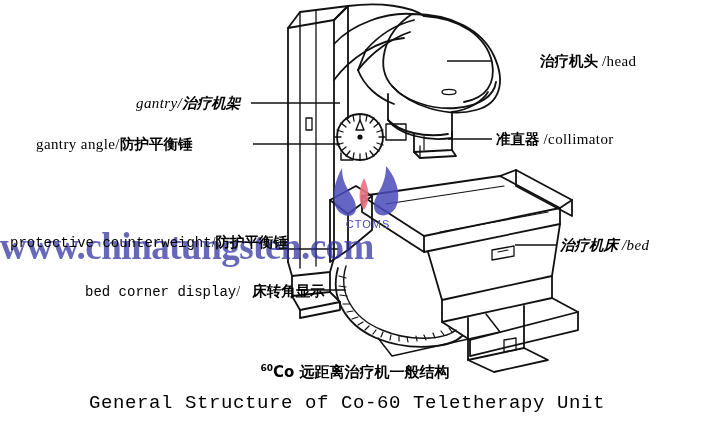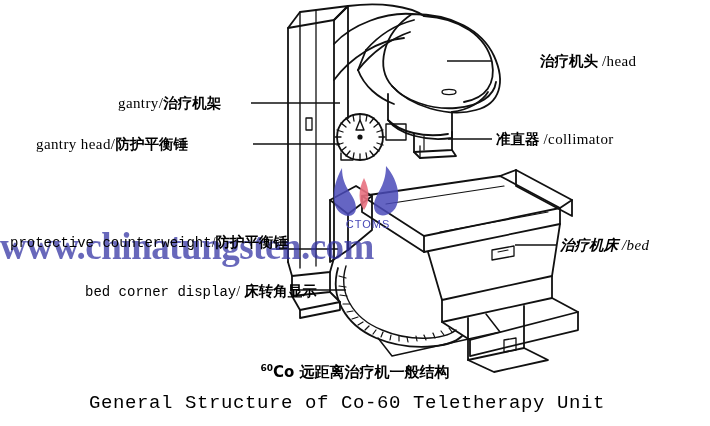--- a/index.html
+++ b/index.html
@@ -207,34 +207,34 @@
 
   <div id="logo">
     <svg viewBox="0 0 92 60" width="92" height="60">
       <path d="M20 8 C 20 30, 34 34, 34 48 C 34 56, 26 58, 20 54 C 10 48, 8 30, 20 8 Z" fill="#4a4ab8" opacity="0.85"></path>
       <path d="M64 6 C 64 28, 52 34, 52 46 C 52 56, 62 58, 70 52 C 80 44, 78 22, 64 6 Z" fill="#4a4ab8" opacity="0.85"></path>
       <path d="M42 18 C 36 30, 36 42, 42 50 C 48 42, 48 30, 42 18 Z" fill="#e8707f" opacity="0.9"></path>
     </svg>
     <div class="logo-text">CTOMS</div>
   </div>
 
-  <div class="label" style="left:118px;top:95px;">
+  <div class="label" style="left:136px;top:95px;font-style:italic;">
     <span class="lbl-en">gantry</span><span class="lbl-en sep">/</span><span class="lbl-cn">治疗机架</span>
   </div>
 
   <div class="label" style="left:36px;top:136px;">
-    <span class="lbl-en">gantry head</span><span class="lbl-en sep">/</span><span class="lbl-cn">防护平衡锤</span>
+    <span class="lbl-en">gantry angle</span><span class="lbl-en sep">/</span><span class="lbl-cn">防护平衡锤</span>
   </div>
 
   <div class="label" style="left:10px;top:234px;">
     <span class="lbl-mono">protective counterweight</span><span class="lbl-mono sep">/</span><span class="lbl-cn">防护平衡锤</span>
   </div>
 
   <div class="label" style="left:85px;top:283px;">
-    <span class="lbl-mono">bed corner display</span><span class="lbl-mono sep">/</span><span class="lbl-cn" style="margin-left:4px">床转角显示</span>
+    <span class="lbl-mono">bed corner display</span><span class="lbl-mono sep">/</span><span class="lbl-cn" style="margin-left:12px">床转角显示</span>
   </div>
 
   <div class="label" style="left:496px;top:53px;padding-left:44px;">
     <span class="lbl-cn">治疗机头</span><span class="lbl-en sep" style="margin-left:4px">/</span><span class="lbl-en">head</span>
   </div>
 
   <div class="label" style="left:496px;top:131px;">
     <span class="lbl-cn">准直器</span><span class="lbl-en sep" style="margin-left:4px">/</span><span class="lbl-en">collimator</span>
   </div>
 

